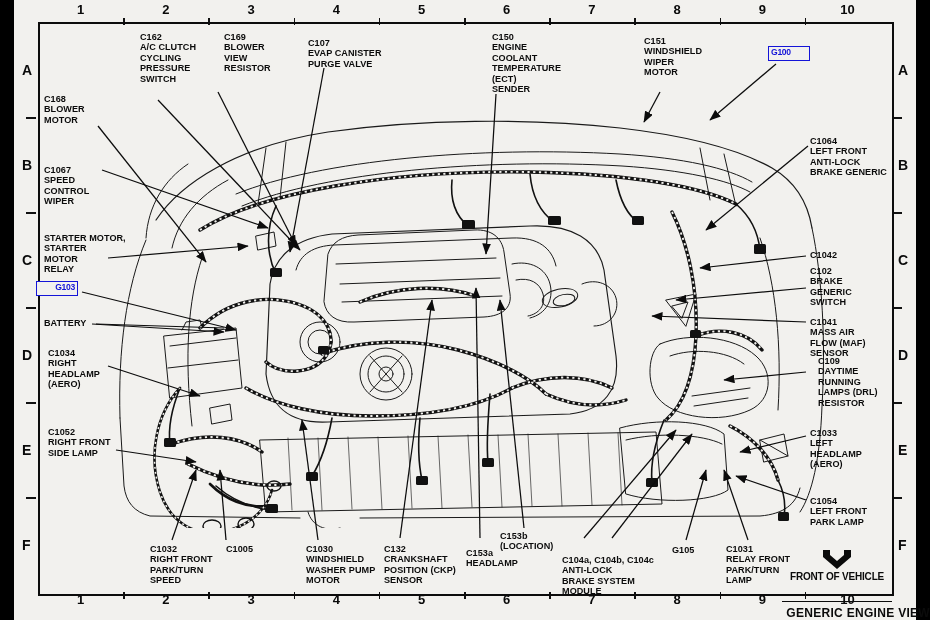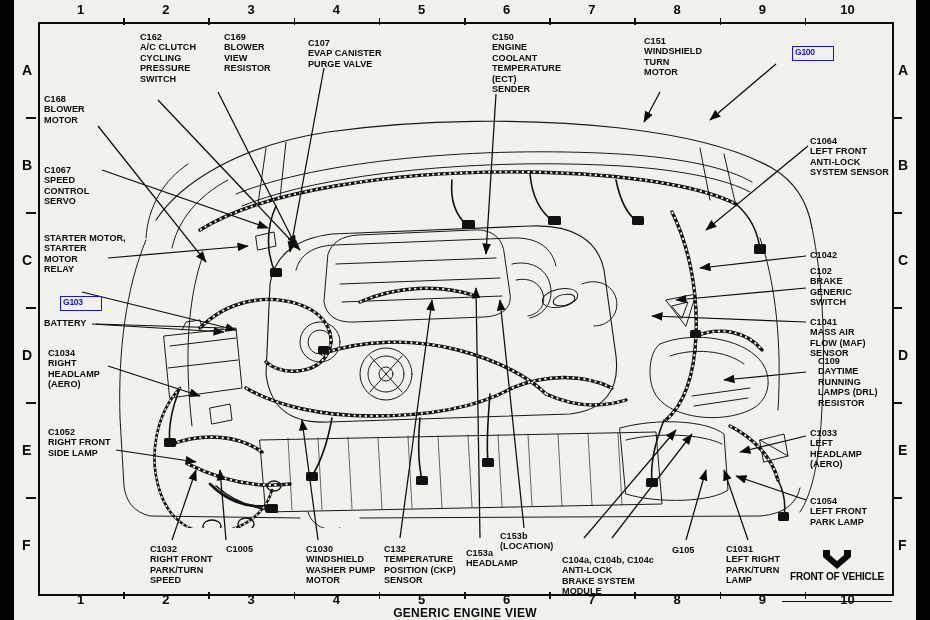--- a/index.html
+++ b/index.html
@@ -23,21 +23,21 @@
   
   .frame{position:absolute;border:2px solid #0c0c0c;background:transparent;}
 
   
   .label{position:absolute;font-size:9.1px;line-height:10.4px;font-weight:bold;
          color:#0b0b0b;letter-spacing:.05px;white-space:pre-line;}
 
   
   .gbox{position:absolute;border:1.6px solid #1414d8;background:#f2f1ee;
         color:#1414d8;font-size:8.6px;font-weight:bold;line-height:10px;
-        padding:0 2px;letter-spacing:-.3px;overflow:hidden;margin-left:24px;}
+        padding:0 2px;letter-spacing:-.3px;overflow:hidden;}
 
   
   .lines{position:absolute;left:0;top:0;width:930px;height:620px;pointer-events:none;}
 
   
   .illus{position:absolute;left:60px;top:88px;width:800px;height:440px;}
 
   
   .fov{position:absolute;text-align:center;}
   .fov .cap{font-size:10px;font-weight:bold;color:#0b0b0b;letter-spacing:-.2px;
@@ -341,30 +341,30 @@
 EVAP CANISTER
 PURGE VALVE</div>
       <div class="label" style="left: 492px; top: 32px;">C150
 ENGINE
 COOLANT
 TEMPERATURE
 (ECT)
 SENDER</div>
       <div class="label" style="left: 644px; top: 36px;">C151
 WINDSHIELD
-TURN
+WIPER
 MOTOR</div>
       <div class="label" style="left: 810px; top: 136px;">C1064
 LEFT FRONT
 ANTI-LOCK
-SYSTEM SENSOR</div>
+BRAKE GENERIC</div>
       <div class="label" style="left: 44px; top: 165px;">C1067
 SPEED
 CONTROL
-SERVO</div>
+WIPER</div>
       <div class="label" style="left: 44px; top: 233px;">STARTER MOTOR,
 STARTER
 MOTOR
 RELAY</div>
       <div class="label" style="left: 44px; top: 318px;">BATTERY</div>
       <div class="label" style="left: 48px; top: 348px;">C1034
 RIGHT
 HEADLAMP
 (AERO)</div>
       <div class="label" style="left: 48px; top: 427px;">C1052
@@ -394,45 +394,45 @@
       <div class="label" style="left: 150px; top: 544px;">C1032
 RIGHT FRONT
 PARK/TURN
 SPEED</div>
       <div class="label" style="left: 226px; top: 544px;">C1005</div>
       <div class="label" style="left: 306px; top: 544px;">C1030
 WINDSHIELD
 WASHER PUMP
 MOTOR</div>
       <div class="label" style="left: 384px; top: 544px;">C132
-TEMPERATURE
+CRANKSHAFT
 POSITION (CKP)
 SENSOR</div>
       <div class="label" style="left: 466px; top: 548px;">C153a
 HEADLAMP</div>
       <div class="label" style="left: 500px; top: 531px;">C153b
 (LOCATION)</div>
       <div class="label" style="left: 562px; top: 545px; margin-top: 10px;">C104a, C104b, C104c
 ANTI-LOCK
 BRAKE SYSTEM
 MODULE</div>
       <div class="label" style="left: 672px; top: 545px;">G105</div>
       <div class="label" style="left: 726px; top: 544px;">C1031
-LEFT RIGHT
+RELAY FRONT
 PARK/TURN
 LAMP</div>
     </div>
 
-  <div class="gbox" id="gbox0" style="left:36px;top:296px;width:36px;height:13px;">G103</div>
+  <div class="gbox" id="gbox0" style="left:36px;top:281px;width:36px;height:13px;text-align:right;">G103</div>
   <div class="gbox" id="gbox1" style="left:768px;top:46px;width:36px;height:13px;">G100</div>
 
   <div class="fov" style="left:782px;top:548px;width:110px;">
     <div class="arw">
       <svg width="34" height="22" viewBox="0 0 34 22">
         <path d="M3 2 L10 2 L10 7 L17 13 L24 7 L24 2 L31 2 L31 9 L17 21 L3 9 Z" fill="#0b0b0b"></path>
       </svg>
     </div>
     <div class="cap">FRONT OF VEHICLE</div>
   </div>
 
-  <div class="caption" style="left:0;top:606px;">GENERIC ENGINE VIEW</div>
+  <div class="caption" style="left:0;top:606px;text-align:right;">GENERIC ENGINE VIEW</div>
 
 </div>
 
 </body></html>

